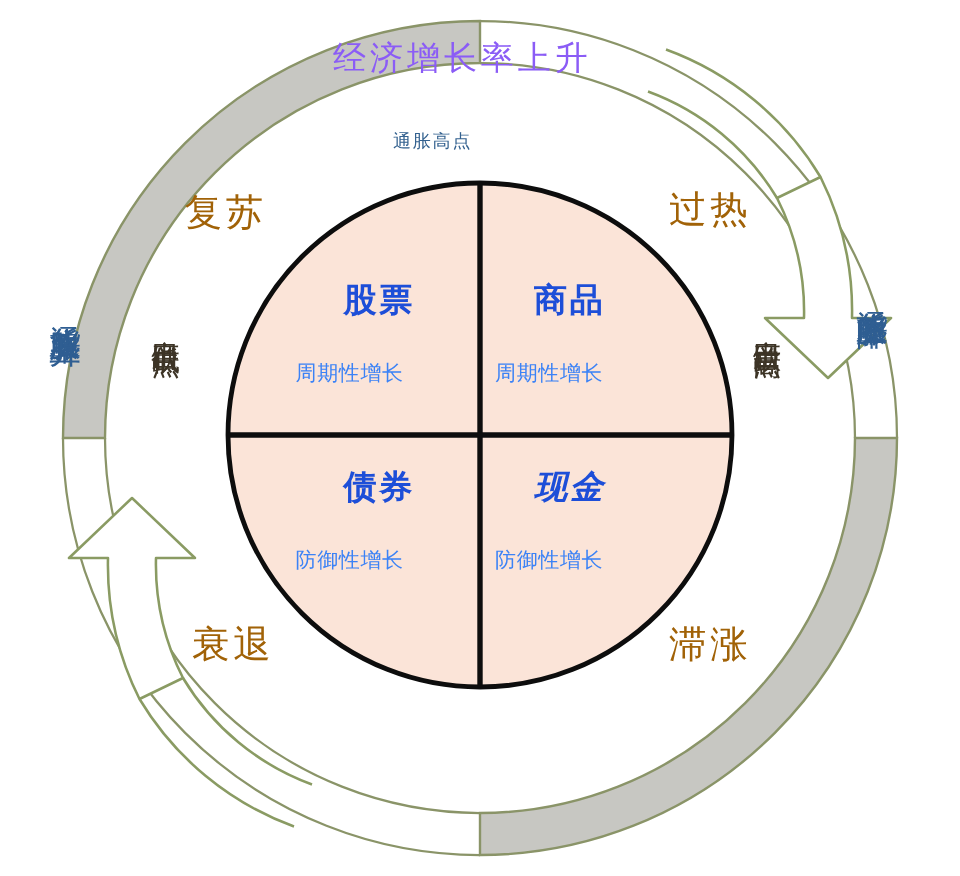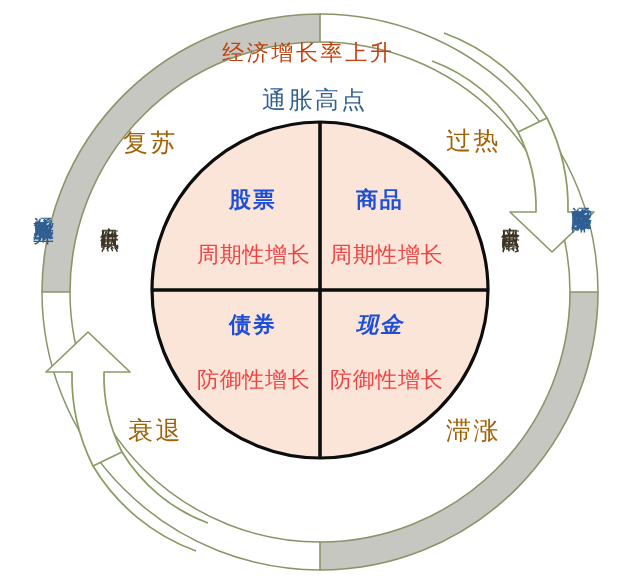--- a/index.html
+++ b/index.html
@@ -29,29 +29,28 @@
   .lbl {
     position: absolute;
     white-space: nowrap;
     line-height: 1;
     letter-spacing: 0.04em;
   }
 
   
   .cycle-cap {
     font-size: 22px;
-    color: #c2410c;
+    color: #8b5cf6;
     font-weight: 400;
     letter-spacing: 0.12em;
-    margin-top: 14px;
   }
 
   
   .infl-cap {
-    font-size: 24px;
+    font-size: 12px;
     color: #33618f;
     letter-spacing: 0.10em;
   }
 
   
   .phase {
     font-size: 25px;
     color: #a16207;
     letter-spacing: 0.10em;
   }
@@ -80,22 +79,22 @@
   .q-title {
     position: absolute;
     font-size: 22px;
     color: #1d4ed8;
     font-weight: 700;
     letter-spacing: 0.08em;
     white-space: nowrap;
   }
   .q-sub {
     position: absolute;
-    font-size: 22px;
-    color: #ef4444;
+    font-size: 14px;
+    color: #3b82f6;
     letter-spacing: 0.03em;
     white-space: nowrap;
   }
 </style>
 </head>
 <body>
 
 <div id="stage">
 
   <svg id="bg-svg" viewBox="0 0 640 584">

